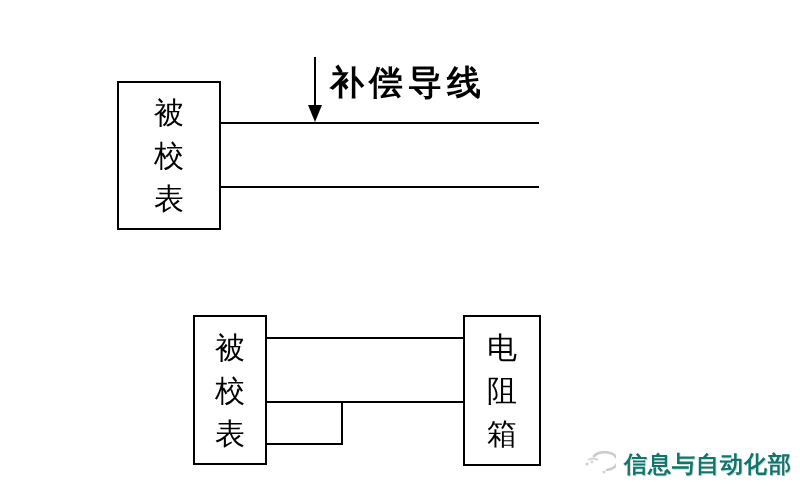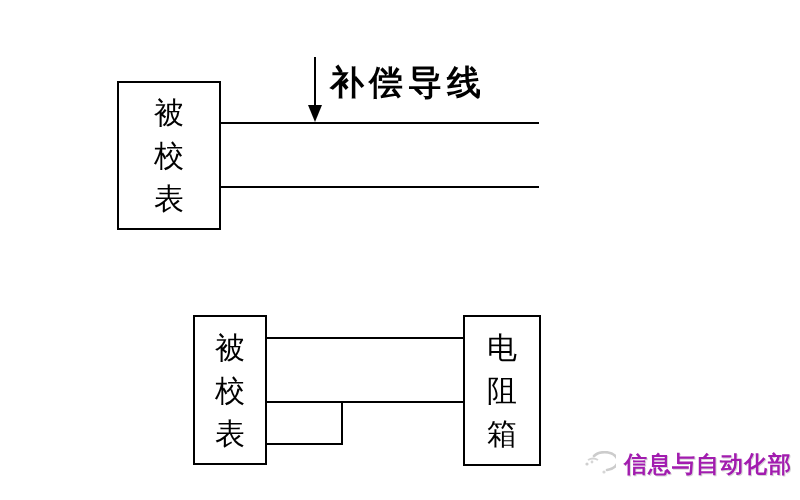--- a/index.html
+++ b/index.html
@@ -82,21 +82,21 @@
     left: 574px; top: 449px;
     display: flex;
     align-items: center;
     gap: 8px;
   }
   .watermark-logo { width: 42px; height: 28px; }
   .watermark-text {
     font-size: 23px;
     font-weight: bold;
     letter-spacing: 1px;
-    color: #a21caf;
+    color: #0f766e;
     text-shadow: -1px -1px 0 #ffffff, 1px 1px 0 #d6d6d6;
     white-space: nowrap;
   }
 </style>
 </head>
 <body>
 
 <div class="canvas">
 
   <div class="diagram-title">补偿导线</div>

